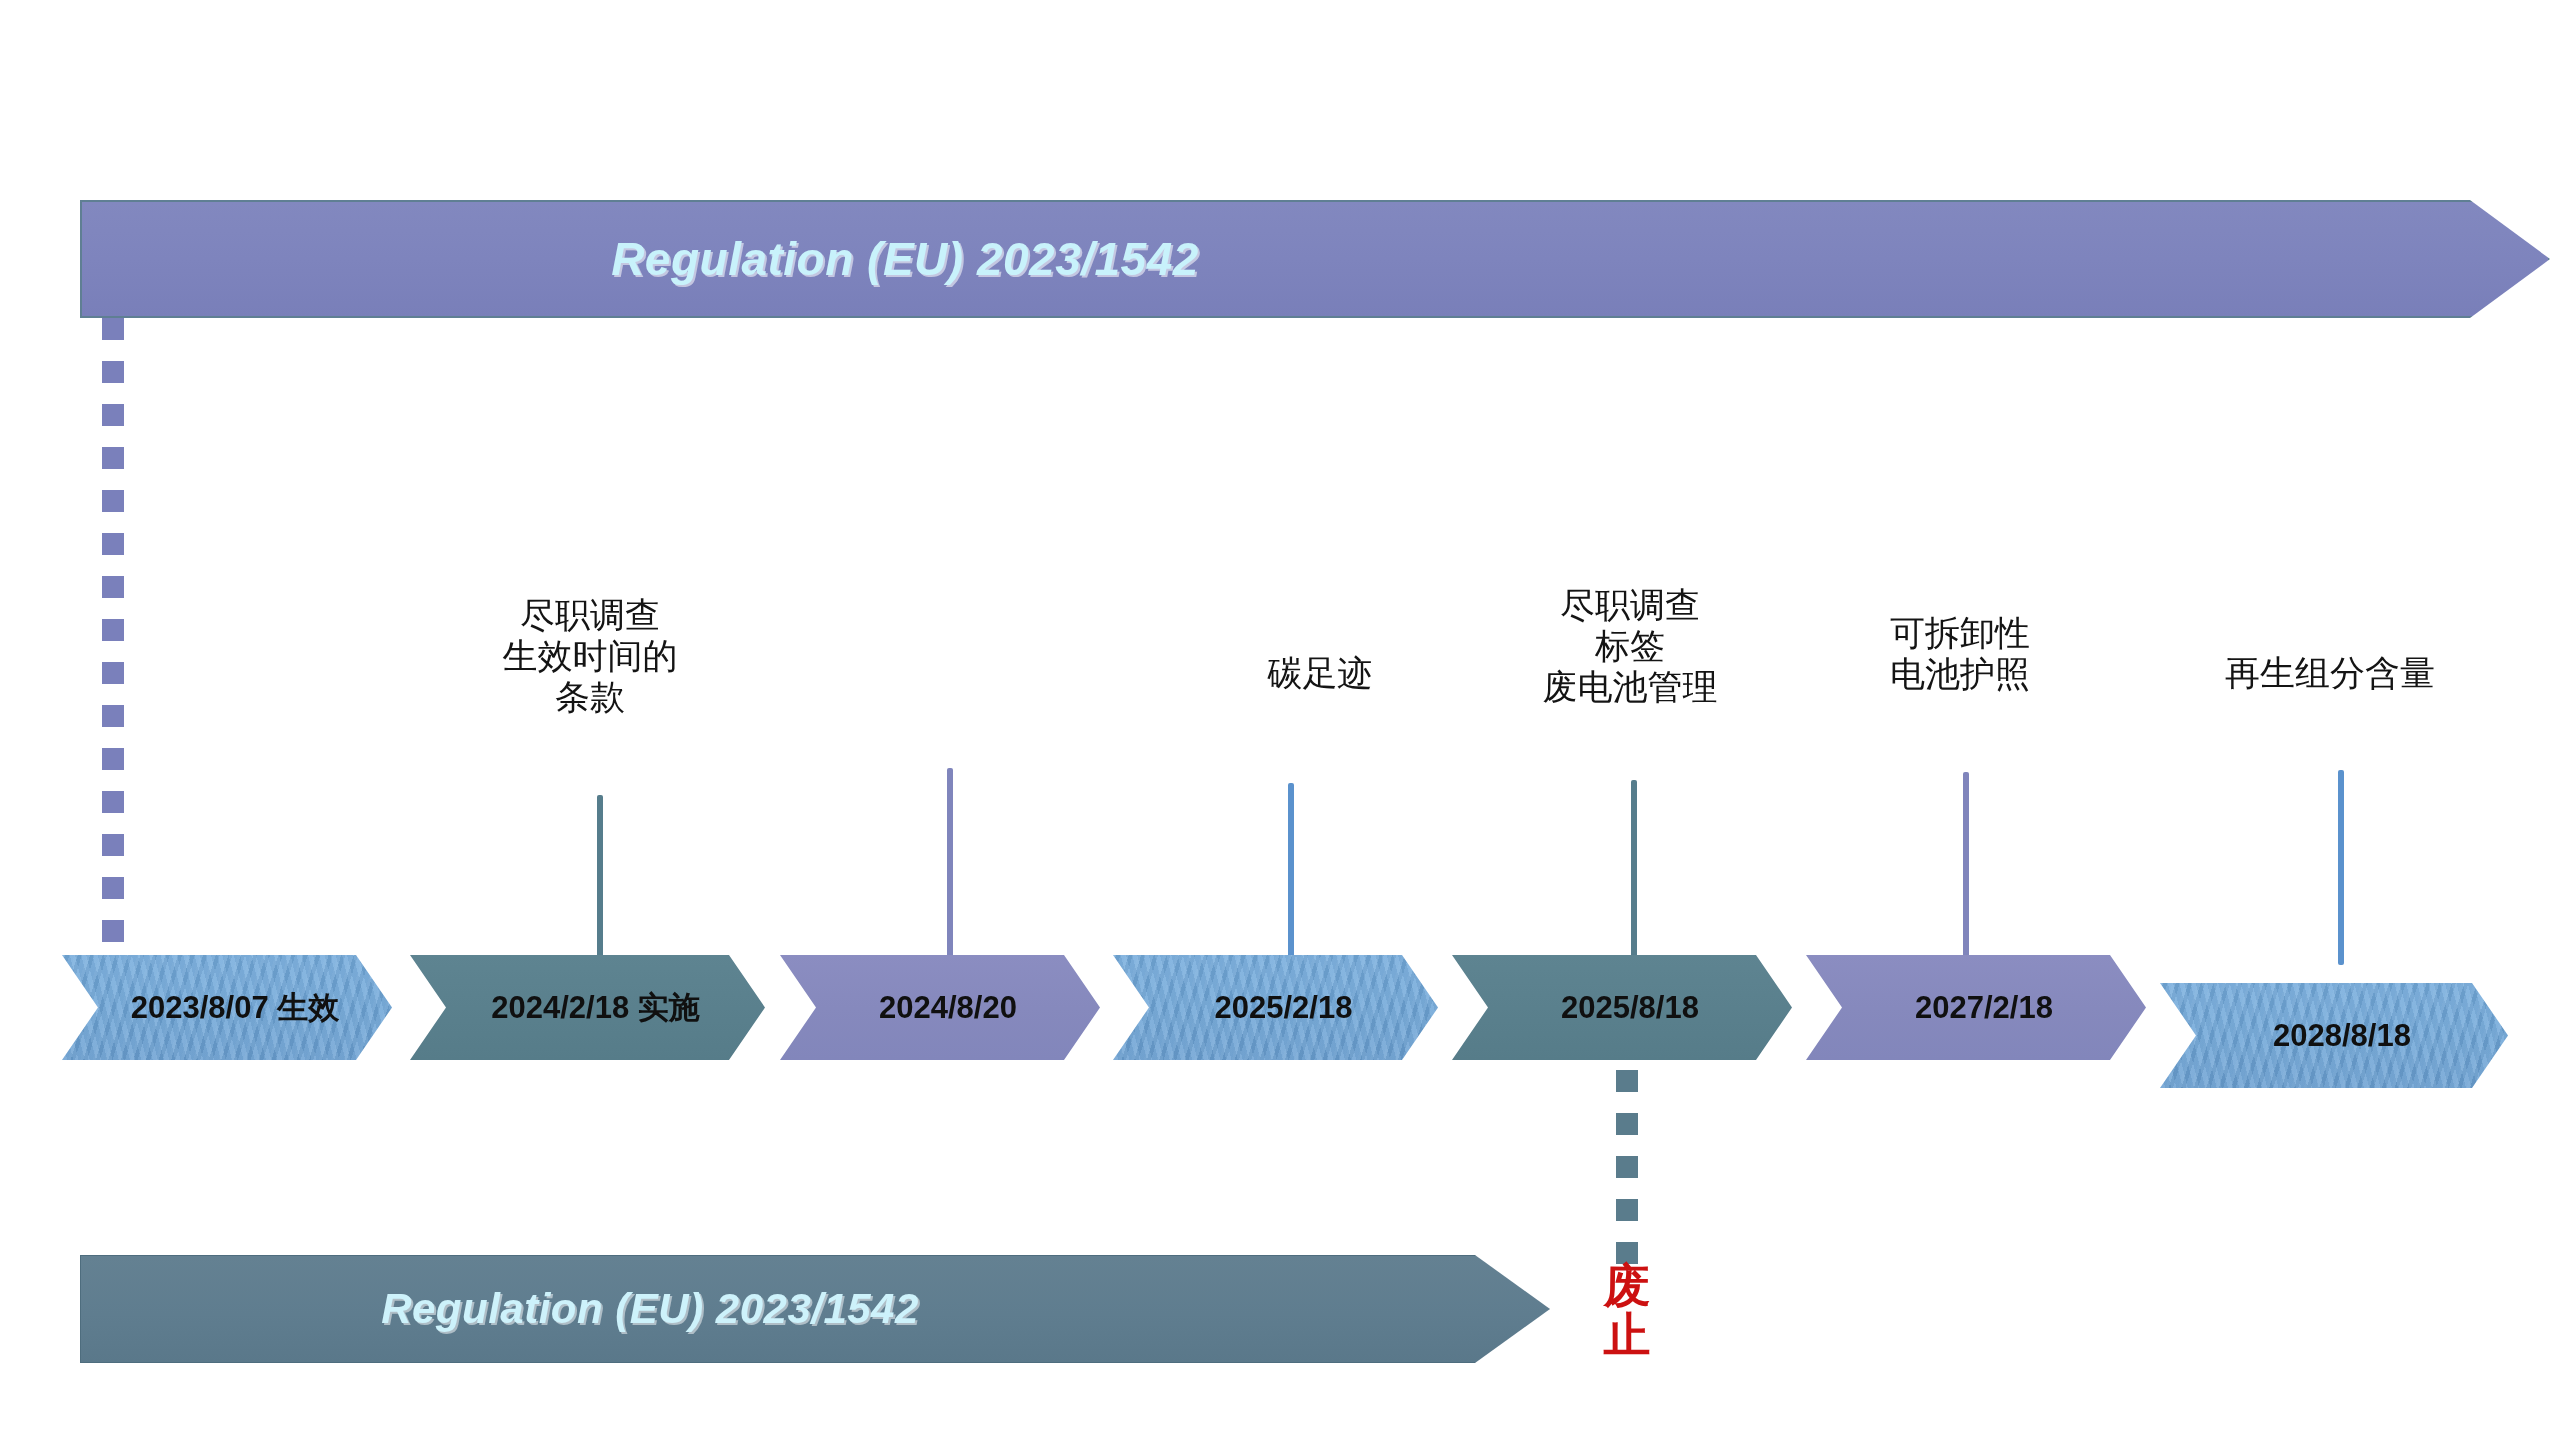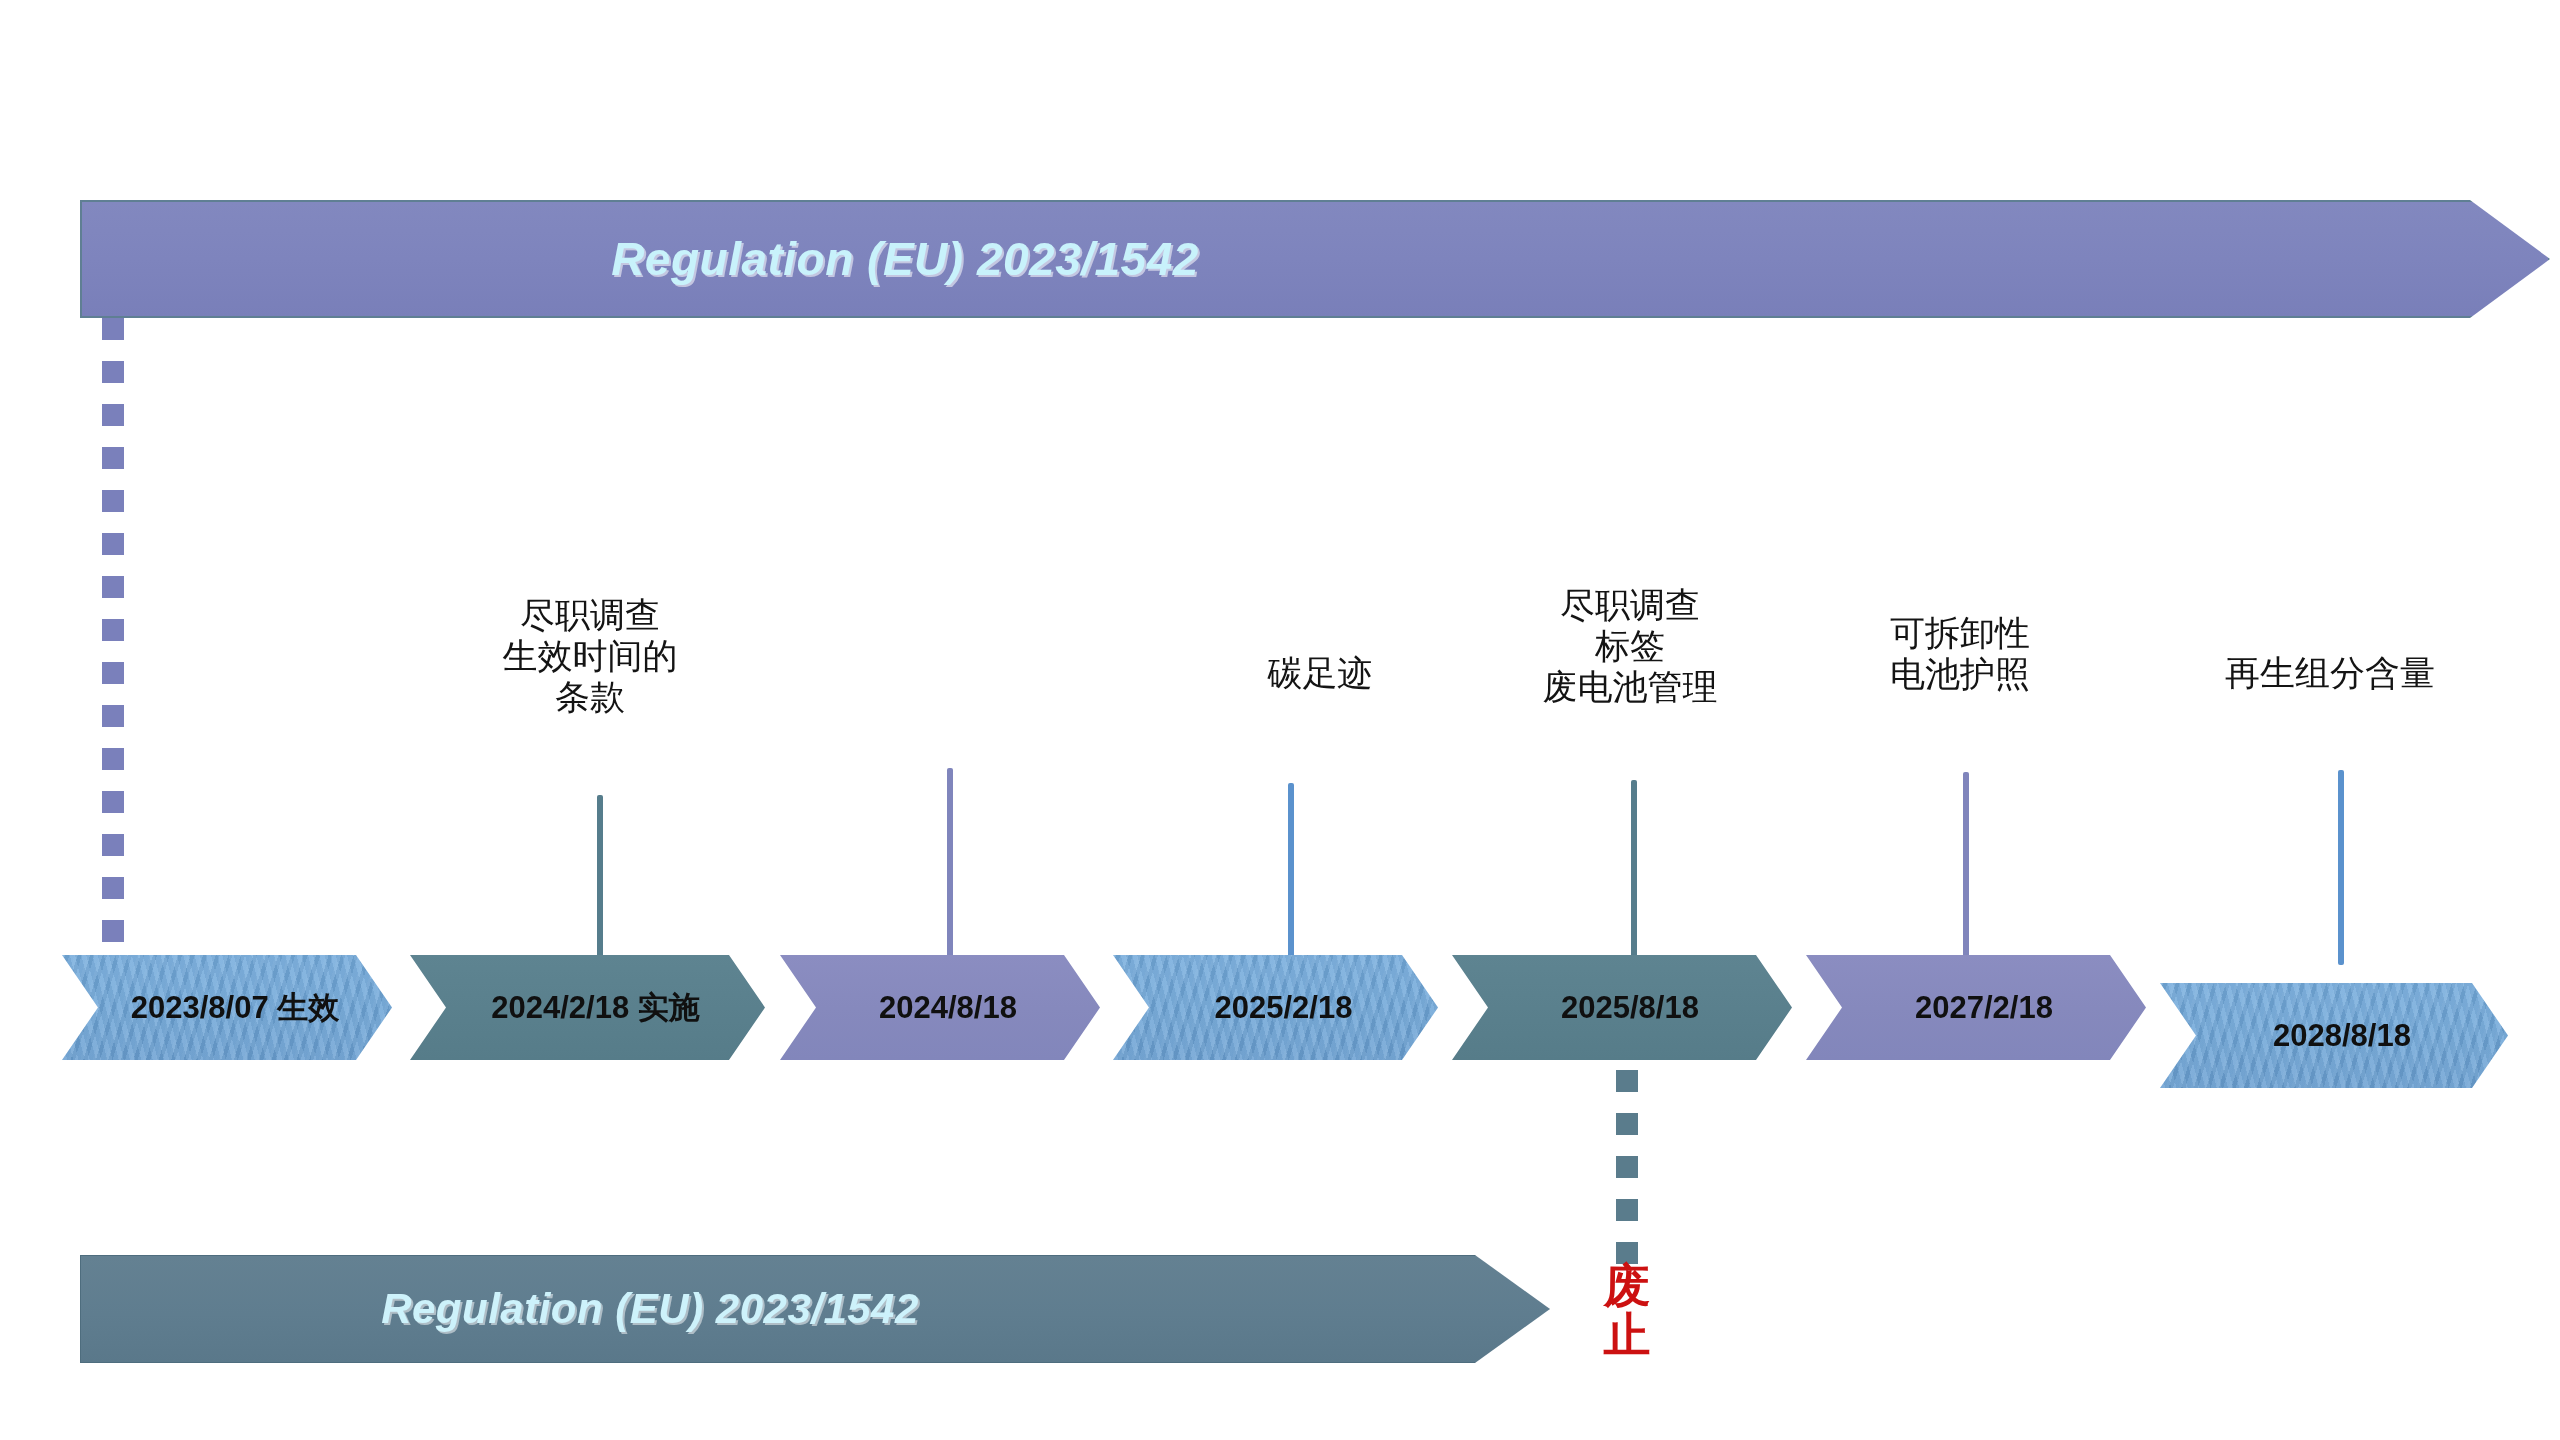--- a/index.html
+++ b/index.html
@@ -226,21 +226,21 @@
 
     <div class="chevron c-blue first" style="left:62px; width:330px;">
       <span class="label">2023/8/07 生效</span>
     </div>
 
     <div class="chevron c-teal" style="left:410px; width:355px;">
       <span class="label">2024/2/18 实施</span>
     </div>
 
     <div class="chevron c-purple" style="left:780px; width:320px;">
-      <span class="label">2024/8/18</span>
+      <span class="label">2024/8/20</span>
     </div>
 
     <div class="chevron c-blue" style="left:1113px; width:325px;">
       <span class="label">2025/2/18</span>
     </div>
 
     <div class="chevron c-teal" style="left:1452px; width:340px;">
       <span class="label">2025/8/18</span>
     </div>
 

